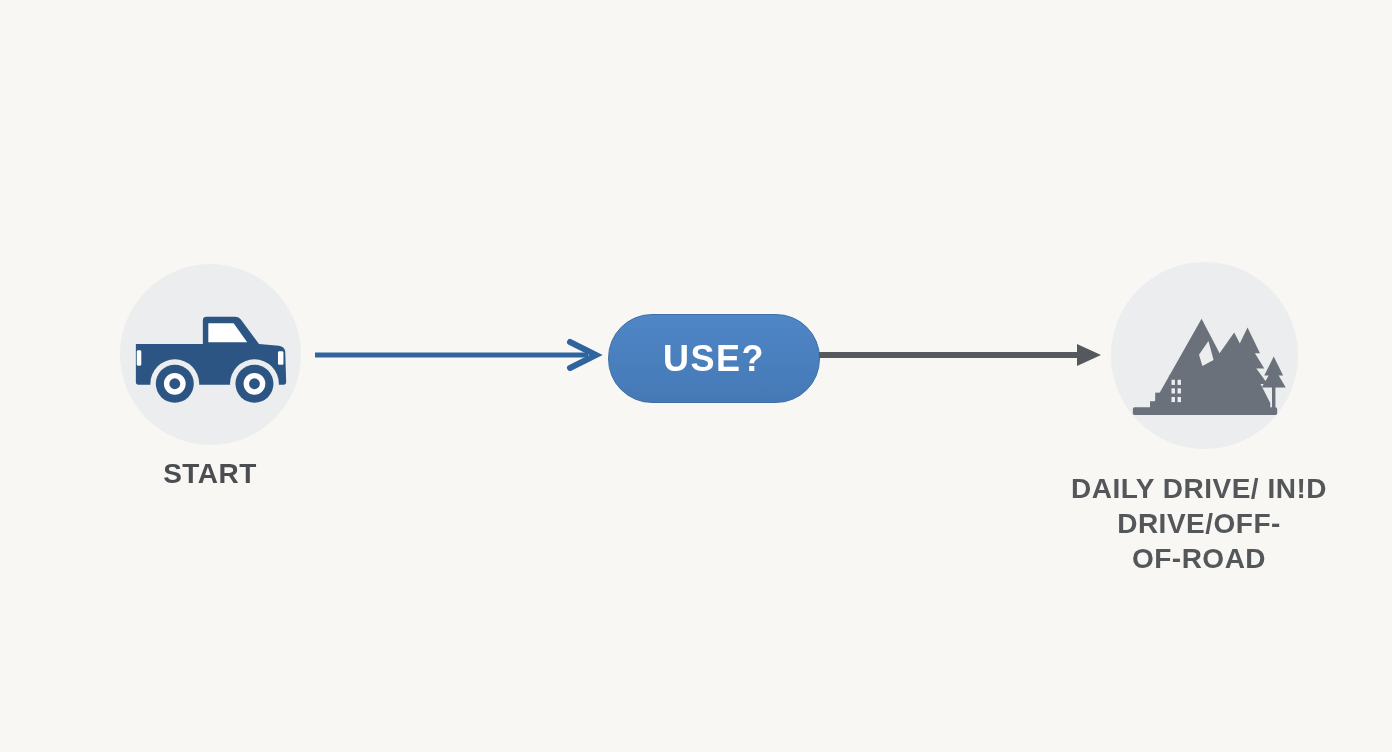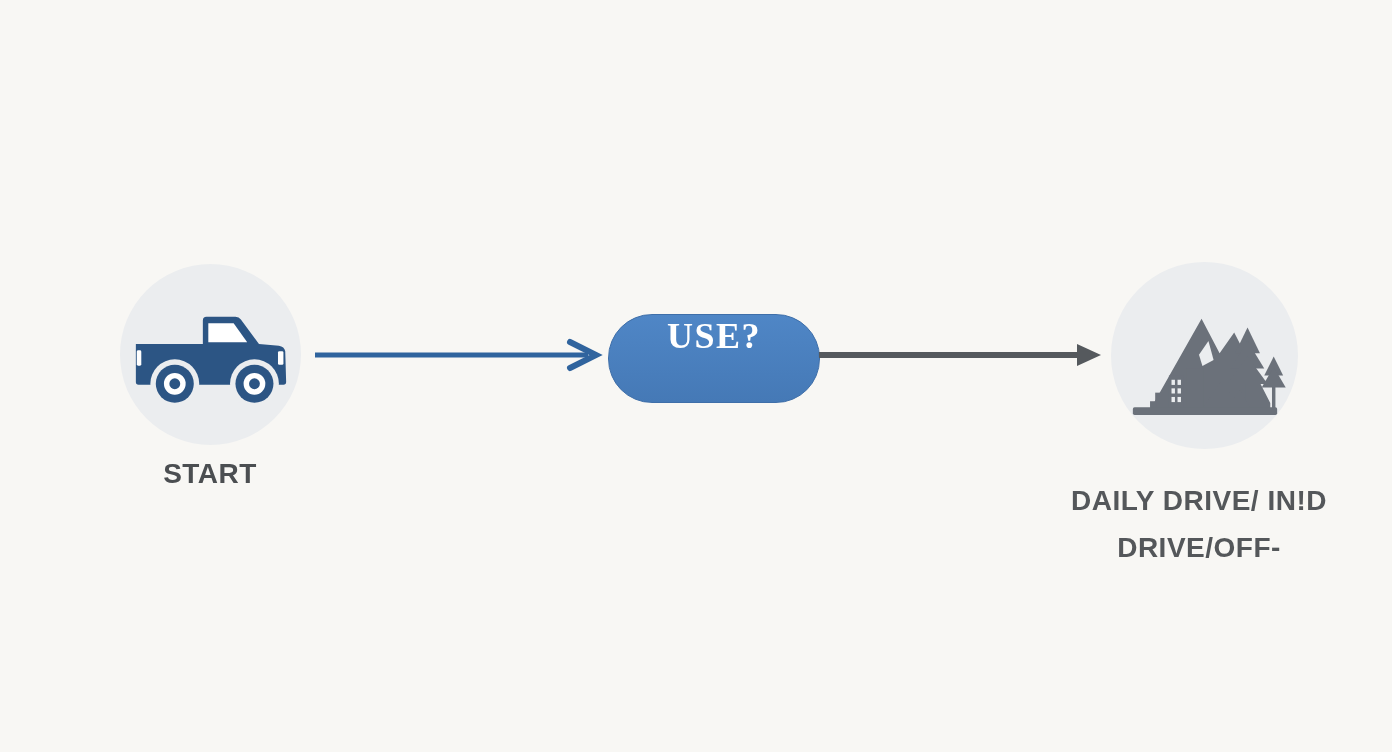--- a/index.html
+++ b/index.html
@@ -54,34 +54,33 @@
   .label-outcome {
     left: 1040px;
     top: 471px;
     width: 318px;
     font-size: 28px;
     line-height: 35px;
     color: #54575a;
   }
   .label-outcome .line {
     display: block;
-    margin-top: 12px;
   }
   .pill {
     position: absolute;
     left: 608px;
     top: 314px;
     width: 210px;
     height: 87px;
     background: linear-gradient(#4f86c6, #4579b6);
     border: 1px solid #3f6fa9;
     border-radius: 44px;
     display: flex;
+    align-items: center;
     justify-content: center;
-    font-family: Liberation Serif, serif;
   }
   .pill-label {
     color: #ffffff;
     font-size: 36px;
     font-weight: 700;
     letter-spacing: 1.5px;
   }
   .connector {
     position: absolute;
   }
@@ -171,15 +170,16 @@
           <rect x="68" y="135" width="4" height="6"></rect>
 
           <polygon points="93,86 104,70 110,92 97,99"></polygon>
         </g>
       </svg>
     </span>
   </div>
   <div class="node-label label-outcome">
     <span class="line">DAILY DRIVE/ IN!D</span>
     <span class="line">DRIVE/OFF-</span>
+    <span class="line">OF-ROAD</span>
   </div>
 
 </div>
 
 </body></html>

